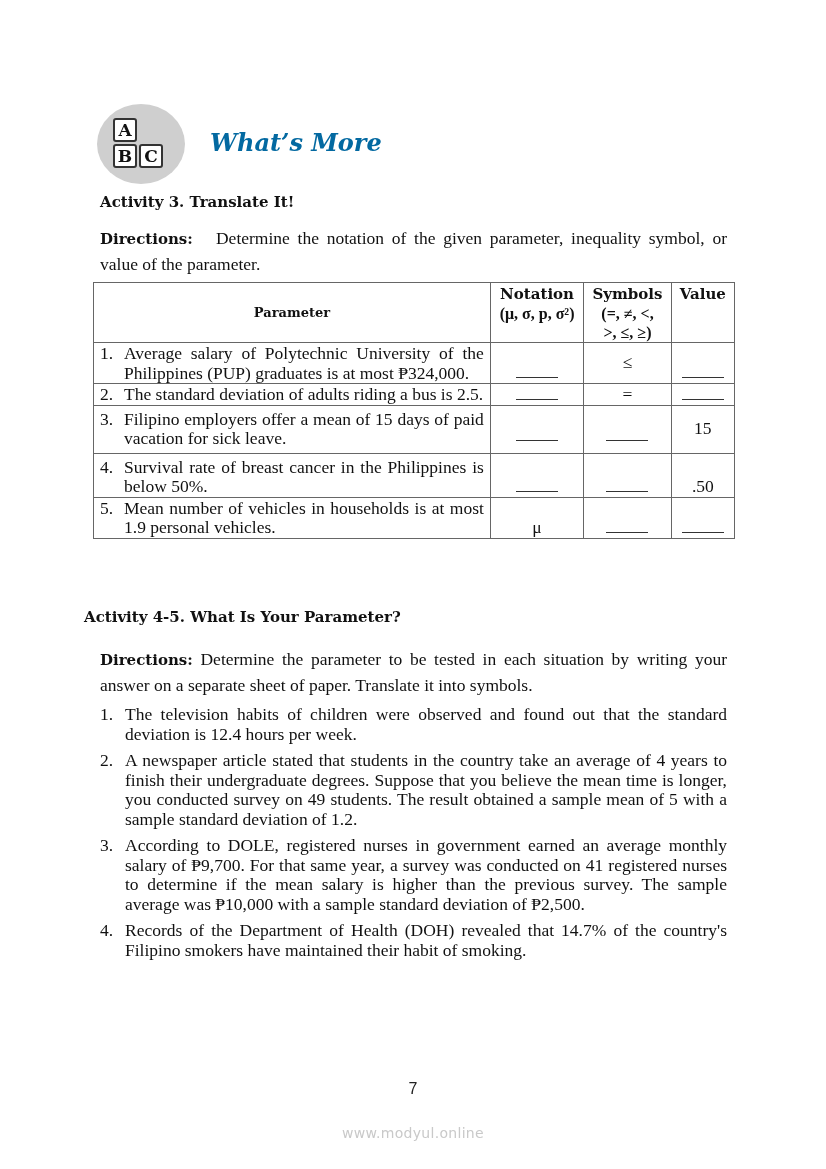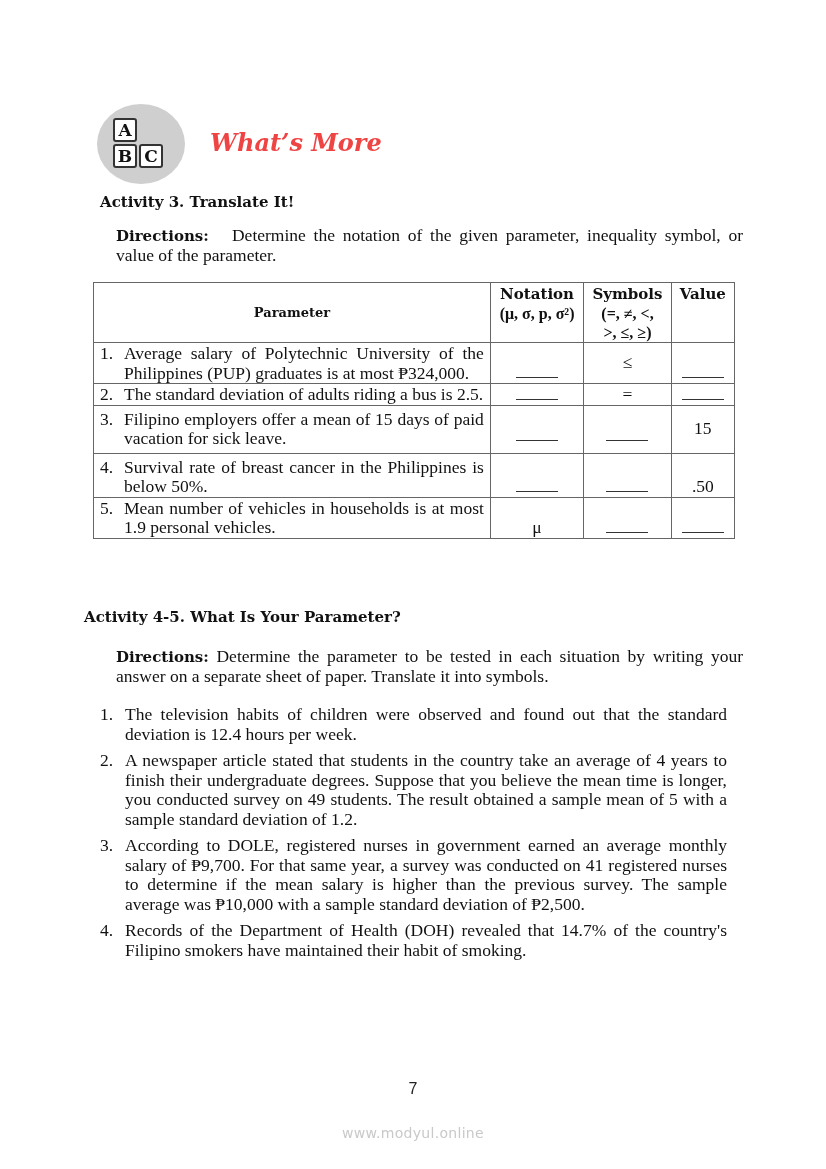--- a/index.html
+++ b/index.html
@@ -12,28 +12,28 @@
                    background: #cfcfcf; }
     .block { position: absolute; width: 24px; height: 24px; background: #fff;
              border: 2px solid #333; border-radius: 3px; box-sizing: border-box;
              font-family: "DejaVu Serif", serif; font-weight: bold; font-size: 17px;
              line-height: 20px; text-align: center; color: #111; }
     .block-a { left: 16px; top: 14px; }
     .block-b { left: 16px; top: 40px; }
     .block-c { left: 42px; top: 40px; }
 
     .section-title { left: 210px; top: 128px; font-family: "DejaVu Serif", serif;
-                     font-weight: bold; font-style: italic; font-size: 24px; color: #ef4444; }
+                     font-weight: bold; font-style: italic; font-size: 24px; color: #0369a1; }
 
     .h-activity { font-family: "DejaVu Serif", serif; font-weight: bold; font-size: 15px; }
     .act3 { left: 100px; top: 193px; text-align: right; }
     .act45 { left: 84px; top: 608px; }
 
-    .directions { left: 116px; width: 627px; font-family: "Liberation Serif", serif;
-                  font-size: 17.5px; line-height: 19px; text-align: justify; }
+    .directions { left: 100px; width: 627px; font-family: "Liberation Serif", serif;
+                  font-size: 17.5px; line-height: 25px; text-align: justify; }
     .directions b { font-family: "DejaVu Serif", serif; font-size: 15px; }
     .dir3 { top: 226px; }
     .dir45 { top: 647px; }
 
     
     table.param { position: absolute; left: 93px; top: 282px; width: 642px;
                   border-collapse: collapse; font-family: "Liberation Serif", serif;
                   font-size: 17.5px; }
     table.param td, table.param th { border: 1.5px solid #666; vertical-align: top; }
     table.param th { font-weight: normal; padding: 0; }

